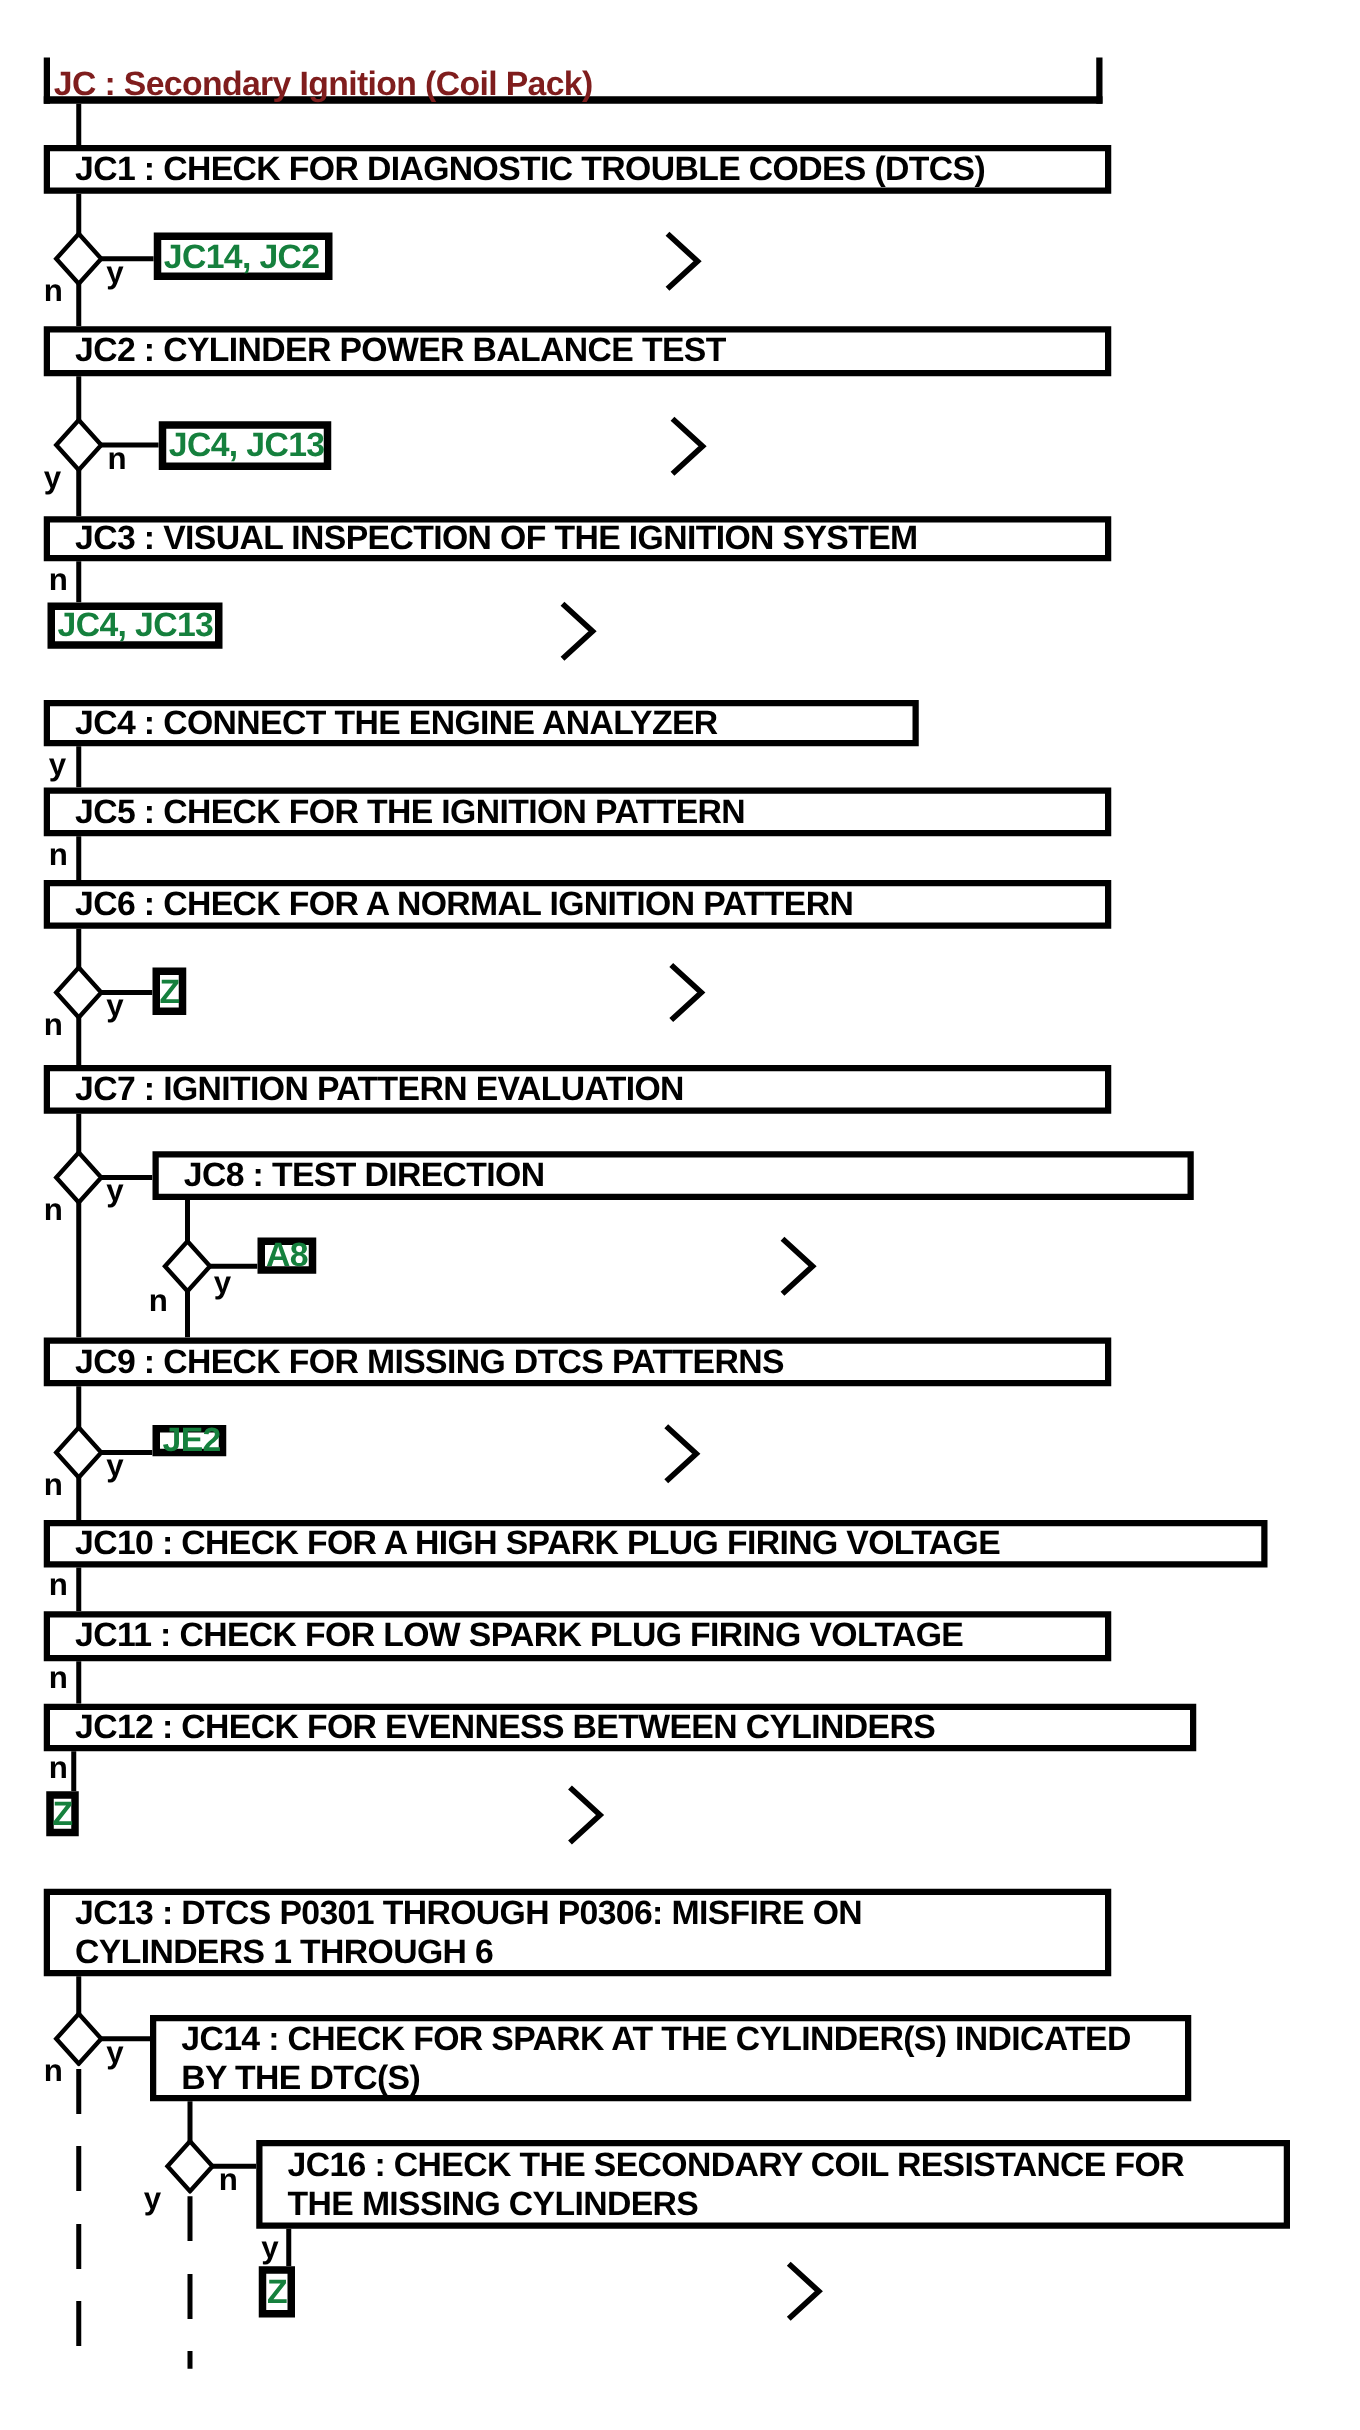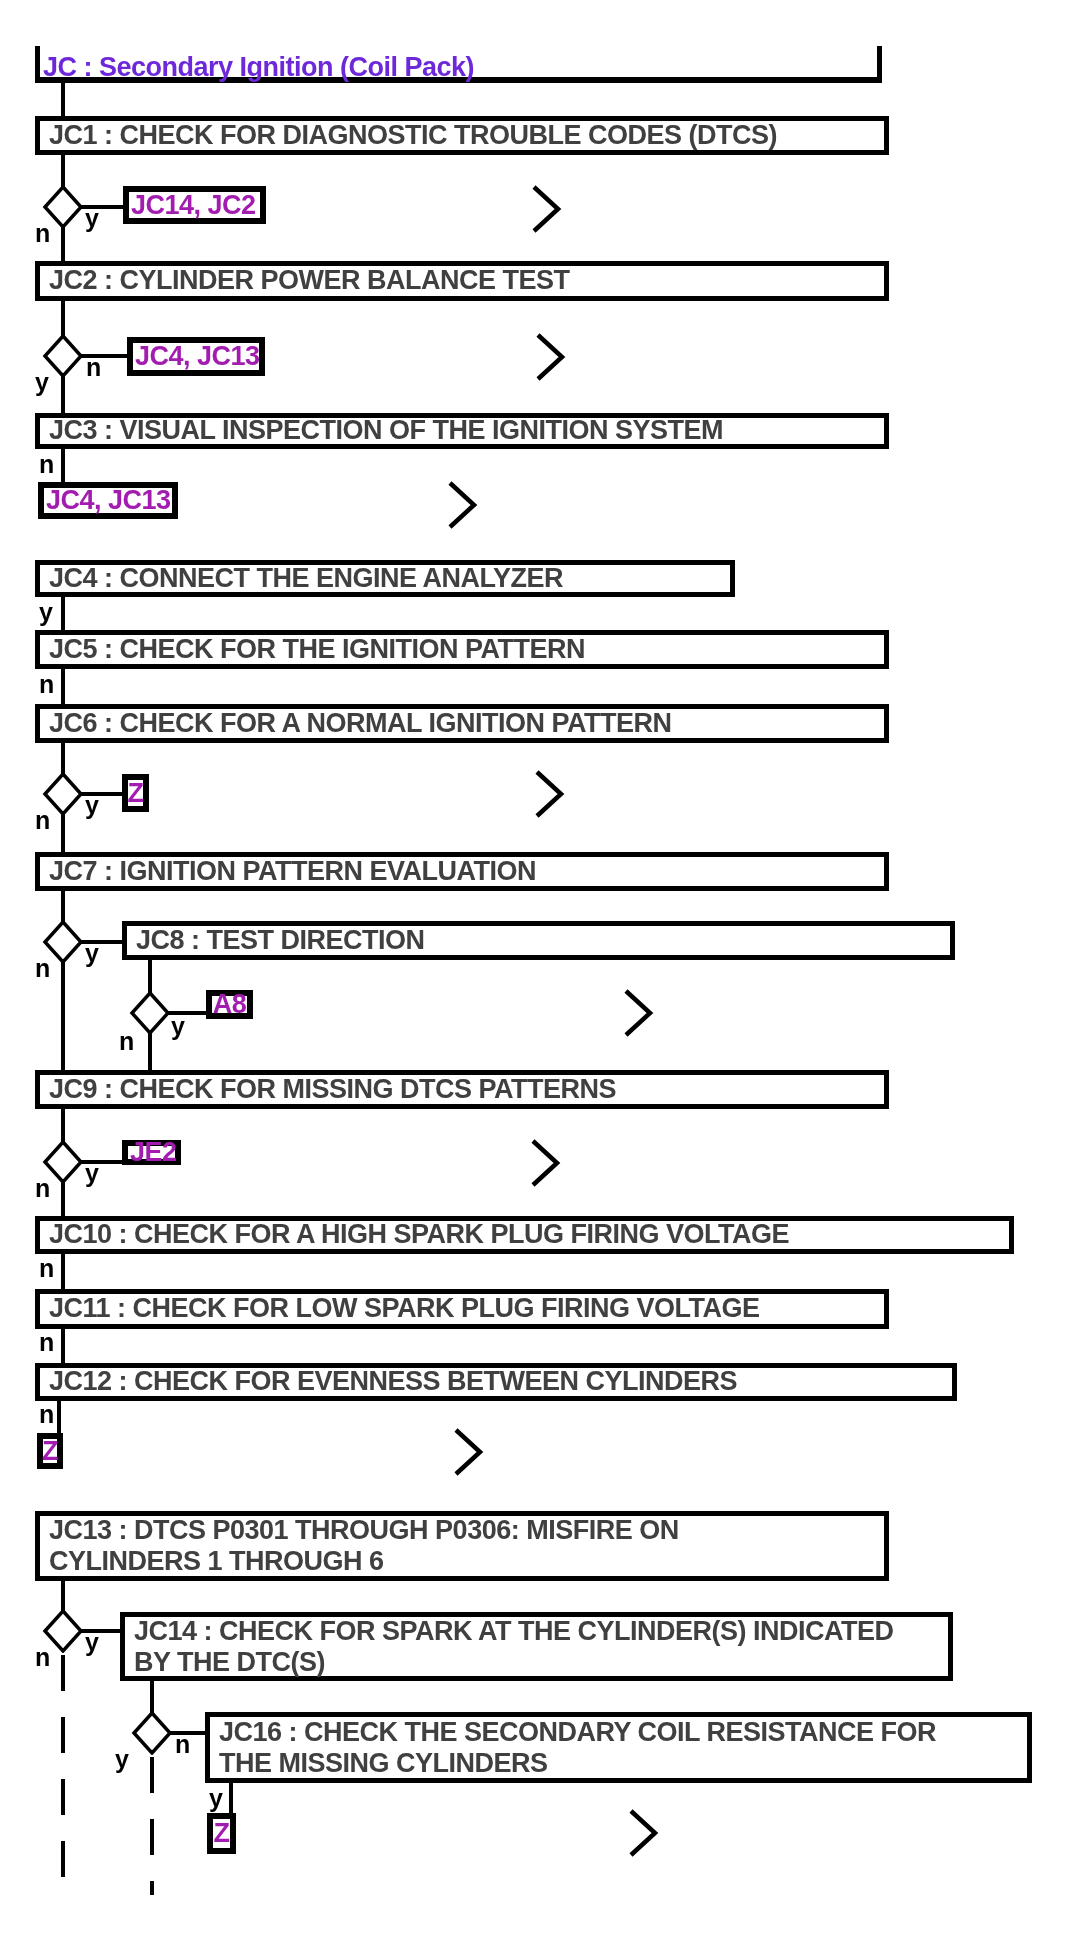--- a/index.html
+++ b/index.html
@@ -2,34 +2,34 @@
 <html><head>
 <meta charset="utf-8">
 <style>
   html,body{margin:0;padding:0;background:#ffffff;}
   #canvas{
     position:relative;width:1088px;height:1944px;background:#ffffff;
     font-family:"Liberation Sans","DejaVu Sans",sans-serif;overflow:hidden;
   }
   .stepbox{
     position:absolute;box-sizing:border-box;border:5px solid #000;background:#fff;
-    display:flex;align-items:center;padding-left:9px;
-    font-weight:bold;font-size:27px;letter-spacing:-0.5px;color:#404040;line-height:1.1;
+    display:flex;align-items:center;padding-left:20px;
+    font-weight:bold;font-size:27px;letter-spacing:-0.5px;color:#000000;line-height:1.1;
     white-space:nowrap;
   }
   .stepbox.two{flex-direction:column;align-items:flex-start;justify-content:center;line-height:31px;}
   .refbox{
     position:absolute;box-sizing:border-box;border:6px solid #000;background:#fff;
     display:flex;align-items:center;padding-left:2px;
-    font-weight:bold;font-size:27px;letter-spacing:-0.5px;color:#a21caf;white-space:nowrap;
+    font-weight:bold;font-size:27px;letter-spacing:-0.5px;color:#15803d;white-space:nowrap;
   }
   .refbox.ctr{justify-content:center;padding-left:0;}
   .titlebar{position:absolute;background:#000;}
   .titletext{
-    position:absolute;font-weight:bold;font-size:27px;letter-spacing:-0.5px;color:#6d28d9;white-space:nowrap;
+    position:absolute;font-weight:bold;font-size:27px;letter-spacing:-0.5px;color:#7f1d1d;white-space:nowrap;
   }
   .vline{position:absolute;width:4px;background:#000;}
   .hline{position:absolute;height:4px;background:#000;}
   .vdash{
     position:absolute;width:4px;
     background:repeating-linear-gradient(to bottom,#000 0 36px,transparent 36px 62px);
   }
   .yn{position:absolute;font-weight:bold;font-size:25px;line-height:1;color:#000;}
   .dmd,.chev{position:absolute;}
 </style>

